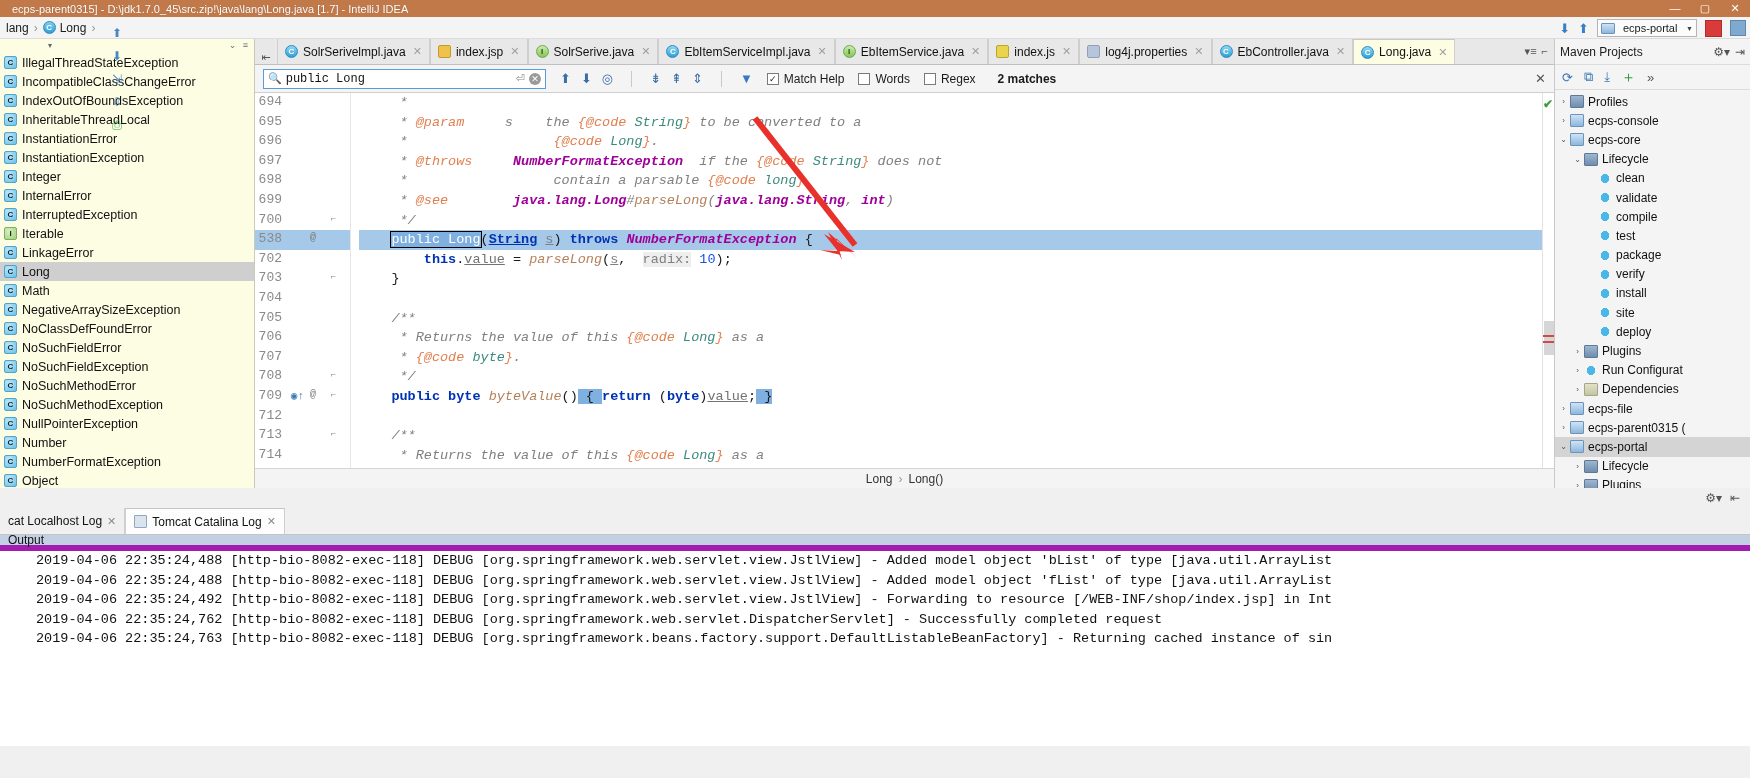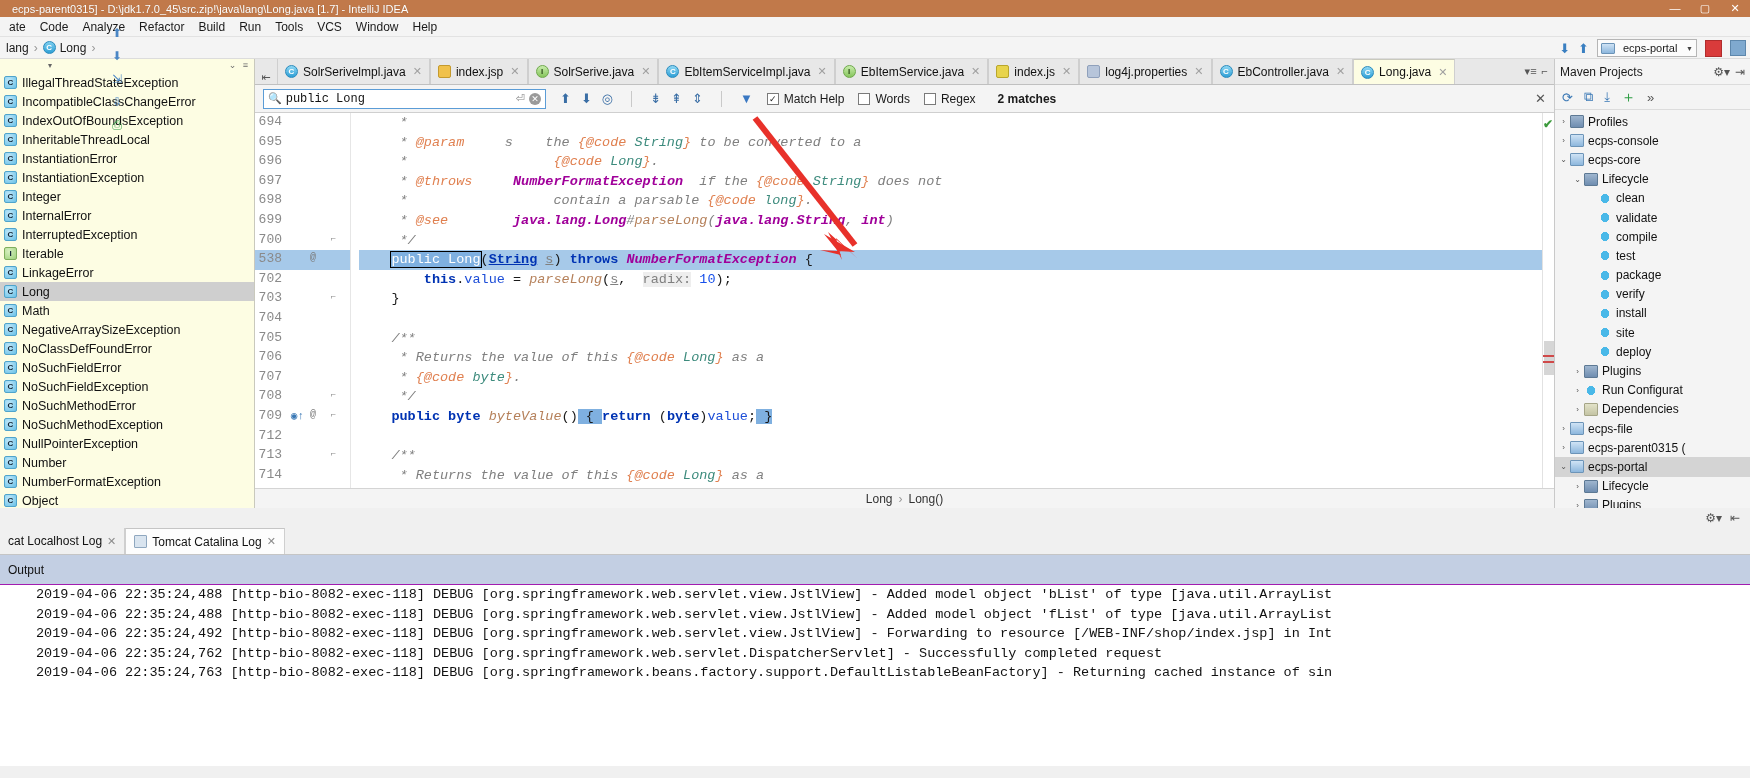--- a/index.html
+++ b/index.html
@@ -164,21 +164,21 @@
     padding-left:8px;
   }
   .code .ln { height:19.6px; }
   .code .hl { background:#a6c9e9; display:block; }
   .cmt{color:#808080;font-style:italic;}
   .tag{color:#e08050;font-style:italic;}
   .tagb{color:#a0009a;font-weight:bold;font-style:italic;}
   .kw{color:#0033b3;font-weight:bold;}
   .num{color:#1750eb;}
   .mth{color:#b5805a;font-style:italic;}
-  .fld{color:#1d4ed8;}
+  .fld{color:#737373;text-decoration:underline;}
   .prm{color:#808080;}
   .underl{text-decoration:underline;}
   .sel-box{ outline:1px solid #000; background:#7fb0e0; color:#fff; }
   .sel-blue{ background:#7fb0e0; }
   .bcode{color:#3d8b7d;font-style:italic;}
 
   
   .editor-foot {
     height:20px; background:#f4f4f4; border-top:1px solid #d4d4d4;
     display:flex; align-items:center; justify-content:center; font-size:12px; color:#333; gap:6px;
@@ -221,53 +221,41 @@
   .runtab{height:26px;display:flex;align-items:center;gap:5px;padding:0 8px;font-size:12px;border-right:1px solid #cfcfcf;color:#111;white-space:nowrap;}
   .runtab.active{background:#fdfdfd;border-top:1px solid #c5c5c5;border-left:1px solid #cfcfcf;}
   .runtab .x{color:#8c8c8c;font-size:11px;}
   .runtab .ric{width:13px;height:13px;flex:0 0 13px;background:#d9e4ef;border:1px solid #8fa7bf;border-radius:1px;}
   .outwrap{flex:1;display:flex;min-height:0;}
   .out-left{width:96px;background:#f0f0f0;border-right:1px solid #cfcfcf;position:relative;font-size:11px;}
   .out-left .lbl{padding:14px 0 0 0;white-space:nowrap;color:#111;font-size:12px;}
   .out-toolcol{position:absolute;left:106px;top:26px;width:22px;display:flex;flex-direction:column;align-items:center;gap:9px;}
   .out-toolcol .ic{color:#4a86c5;font-size:12px;}
   .out-main{flex:1;display:flex;flex-direction:column;min-width:0;}
-  .out-header{height:30px;background:#c3cfe3;display:flex;align-items:center;padding-left:8px;font-size:12px;color:#111;border-bottom:1px solid #a21caf;}
+  .out-header{height:16px;background:#c3cfe3;display:flex;align-items:center;padding-left:8px;font-size:12px;color:#111;border-bottom:6px solid #a21caf;}
   .out-body{flex:1;background:#fff;font-family:"Liberation Mono", monospace;font-size:13.5px;
             line-height:19.5px;white-space:pre;overflow:hidden;padding-left:36px;color:#111;}
 
   
   .arrow-svg{position:absolute;left:0;top:0;pointer-events:none;}
 </style>
 </head>
 <body>
 
 <div class="app">
 
   <div class="titlebar">
     <div class="tl-text">ecps-parent0315] - D:\jdk1.7.0_45\src.zip!\java\lang\Long.java [1.7] - IntelliJ IDEA</div>
     <div class="win-btns">
       <div>—</div>
       <div>▢</div>
       <div>✕</div>
     </div>
   </div>
 
-  <div class="menubar">
-    <span>ate</span>
-    <span>Code</span>
-    <span>Analyze</span>
-    <span>Refactor</span>
-    <span>Build</span>
-    <span>Run</span>
-    <span>Tools</span>
-    <span>VCS</span>
-    <span>Window</span>
-    <span>Help</span>
-  </div>
 
   <div class="navbar">
     <div class="crumb">
       <span>lang</span>
       <span class="sep">›</span>
       <span class="crumb-ico">C</span>
       <span>Long</span>
       <span class="sep">›</span>
     </div>
     <div class="navbar-right">

